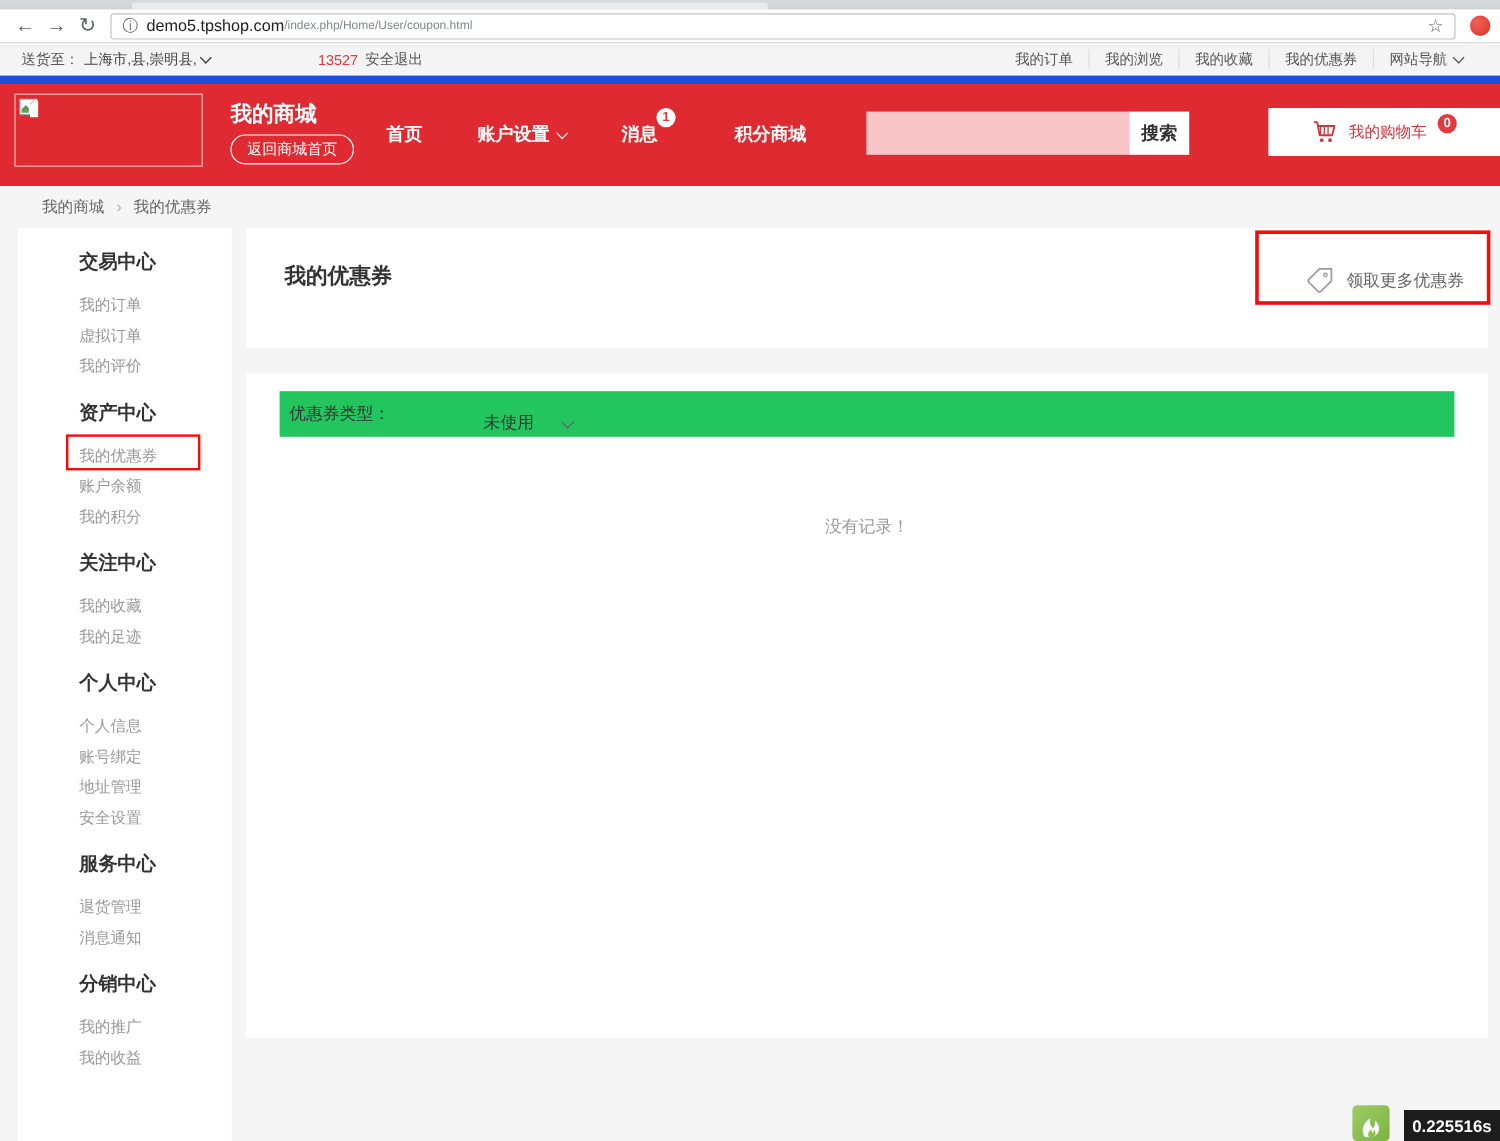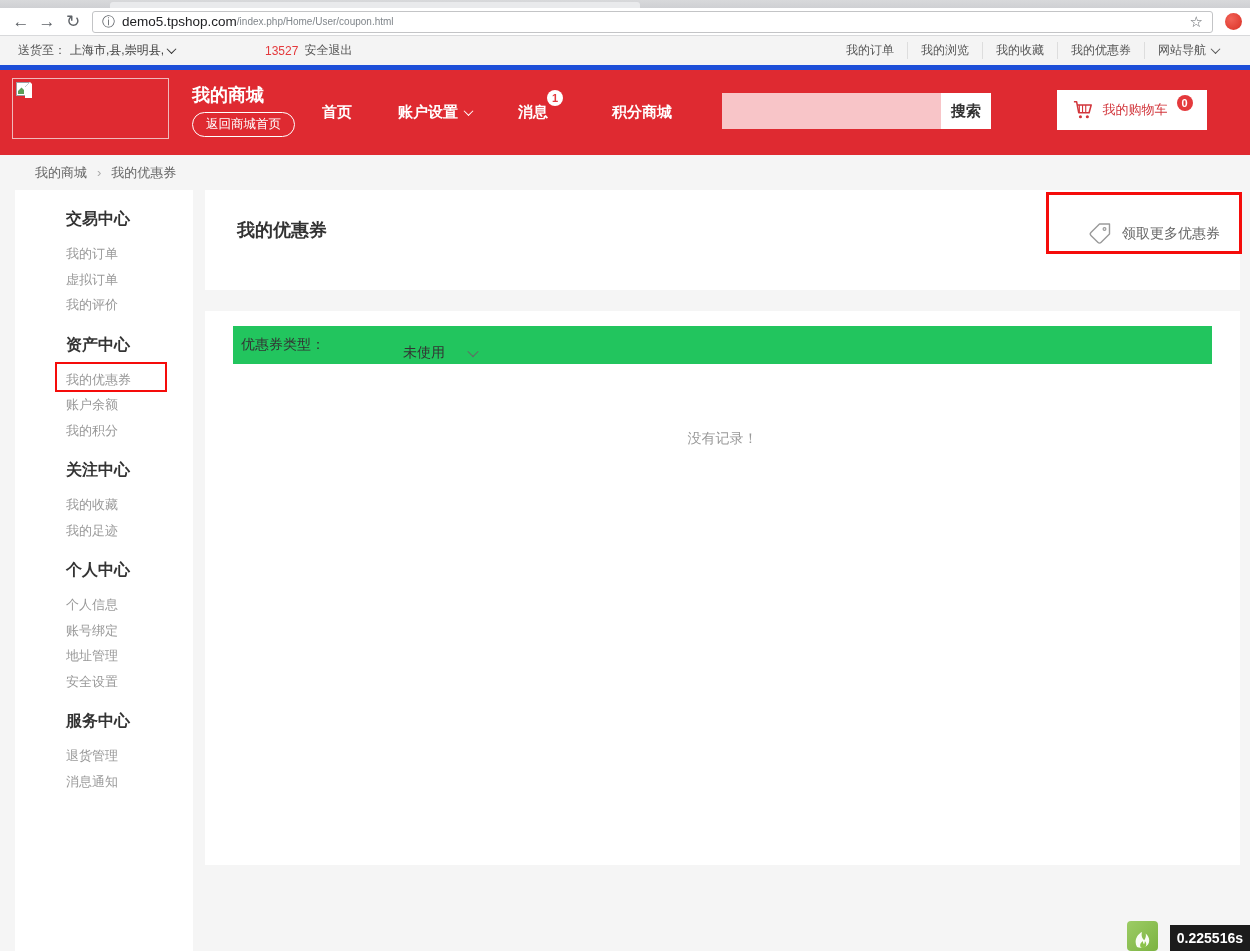--- a/index.html
+++ b/index.html
@@ -16,21 +16,21 @@
   .chrome-bar { height:28px; background:#fff; border-bottom:1px solid #d8d9db; display:flex; align-items:center; padding:0 8px; position:relative; }
   .nav-btn { width:26px; text-align:center; color:#5f6368; font-size:17px; line-height:26px; cursor:pointer; }
   .urlbar { flex:1; height:22px; border:1px solid #c3c4c6; border-radius:3px; background:#fff; display:flex; align-items:center; padding:0 9px; margin:0 8px 0 6px; }
   .urlbar .info-i { color:#5f6368; font-size:13px; margin-right:7px; }
   .urlbar .host { color:#202124; font-size:13.5px; }
   .urlbar .path { color:#80868b; font-size:10px; }
   .urlbar .star { margin-left:auto; color:#5f6368; font-size:15px; }
   .ext-dot { width:17px; height:17px; border-radius:50%; background:radial-gradient(circle at 35% 35%, #f26257, #d93025); margin-left:4px; flex:0 0 auto; }
 
   
-  .utilbar { height:34px; background:#f4f4f4; display:flex; align-items:center; font-size:12px; color:#555; padding:0 18px; position:relative; border-bottom:5px solid #1d4ed8; }
+  .utilbar { height:34px; background:#f4f4f4; display:flex; align-items:center; font-size:12px; color:#555; padding:0 18px; position:relative; border-bottom:7px solid #1d4ed8; }
   .utilbar .ship { display:flex; align-items:center; gap:4px; }
   .utilbar .ship .loc { color:#444; }
   .chev { display:inline-block; width:7px; height:7px; border-right:1.5px solid currentColor; border-bottom:1.5px solid currentColor; transform:rotate(45deg) translate(-1px,-1px); }
   .utilbar .logout-grp { position:absolute; left:265px; display:flex; gap:6px; align-items:center; }
   .utilbar .uid { color:#e4393c; }
   .util-links { margin-left:auto; display:flex; align-items:center; height:14px; }
   .util-links .ulink { padding:0 13px; border-left:1px solid #ddd; color:#555; cursor:pointer; display:flex; align-items:center; gap:6px; }
   .util-links .ulink:first-child { border-left:none; }
 
   
@@ -38,21 +38,21 @@
   .logo-box { position:absolute; left:12px; top:8px; width:157px; height:61px; border:1px solid #f0b9bb; background:transparent; }
   .broken-img { position:absolute; left:3px; top:3px; }
   .shop-title { position:absolute; left:192px; top:13px; font-size:18px; font-weight:bold; }
   .back-home { position:absolute; left:192px; top:42px; border:1px solid #fff; border-radius:13px; padding:3px 13px; font-size:12.5px; cursor:pointer; background:transparent; color:#fff; }
   .main-nav { position:absolute; left:322px; top:0; height:85px; display:flex; align-items:center; gap:46px; font-size:15px; font-weight:bold; }
   .main-nav .nav-item { display:flex; align-items:center; gap:7px; cursor:pointer; position:relative; }
   .msg-badge { position:absolute; top:-13px; right:-15px; width:16px; height:16px; background:#fff; color:#e4393c; border-radius:50%; font-size:11px; line-height:16px; text-align:center; font-weight:bold; }
   .hdr-search { position:absolute; left:722px; top:23px; display:flex; height:36px; }
   .hdr-search input { width:219px; height:36px; background:#f8c5c8; border:none; outline:none; padding:0 10px; font-size:14px; }
   .hdr-search button { width:50px; height:36px; background:#fff; border:none; font-size:15px; color:#333; font-weight:bold; cursor:pointer; font-family:inherit; }
-  .cart-box { position:absolute; left:1057px; top:20px; width:150px; height:40px; background:#fff; display:flex; align-items:center; justify-content:center; gap:9px; color:#d2363c; font-size:13px; cursor:pointer; }
+  .cart-box { position:absolute; left:1057px; top:20px; width:193px; height:40px; background:#fff; display:flex; align-items:center; justify-content:center; gap:9px; color:#d2363c; font-size:13px; cursor:pointer; }
   .cart-badge { width:16px; height:16px; background:#e4393c; color:#fff; border-radius:50%; font-size:11px; line-height:16px; text-align:center; font-weight:bold; margin-top:-14px; }
 
   
   .page { height:796px; background:#f5f5f5; position:relative; }
   .breadcrumb { height:35px; display:flex; align-items:center; padding:0 35px; font-size:13px; color:#666; gap:10px; }
   .breadcrumb .sep { color:#aaa; font-size:13px; }
   .breadcrumb .crumb { cursor:pointer; }
 
   .layout { position:relative; height:761px; }
   .sidebar { position:absolute; left:15px; top:0; width:178px; height:761px; background:#fff; padding-top:16px; overflow:hidden; }
@@ -198,20 +198,25 @@
         <h3>个人中心</h3>
         <div class="side-item">个人信息</div>
         <div class="side-item">账号绑定</div>
         <div class="side-item">地址管理</div>
         <div class="side-item">安全设置</div>
       </div>
       <div class="side-sec">
         <h3>服务中心</h3>
         <div class="side-item">退货管理</div>
         <div class="side-item">消息通知</div>
+      </div>
+      <div class="side-sec">
+        <h3>分销中心</h3>
+        <div class="side-item">我的推广</div>
+        <div class="side-item">我的收益</div>
       </div>
     </div>
 
     <div class="main-col">
       <div class="title-box">
         <h1>我的优惠券</h1>
         <div class="more-coupons">
           <svg width="27" height="24" viewBox="0 0 24 24">
             <g transform="scale(-1,1) translate(-24,0)">
               <path d="M20.59 13.41l-7.17 7.17a1.99 1.99 0 0 1-2.83 0L2 12V2h10l8.59 8.59a2 2 0 0 1 0 2.82z" fill="none" stroke="#9a9a9a" stroke-width="1.4" stroke-linejoin="round"></path>

